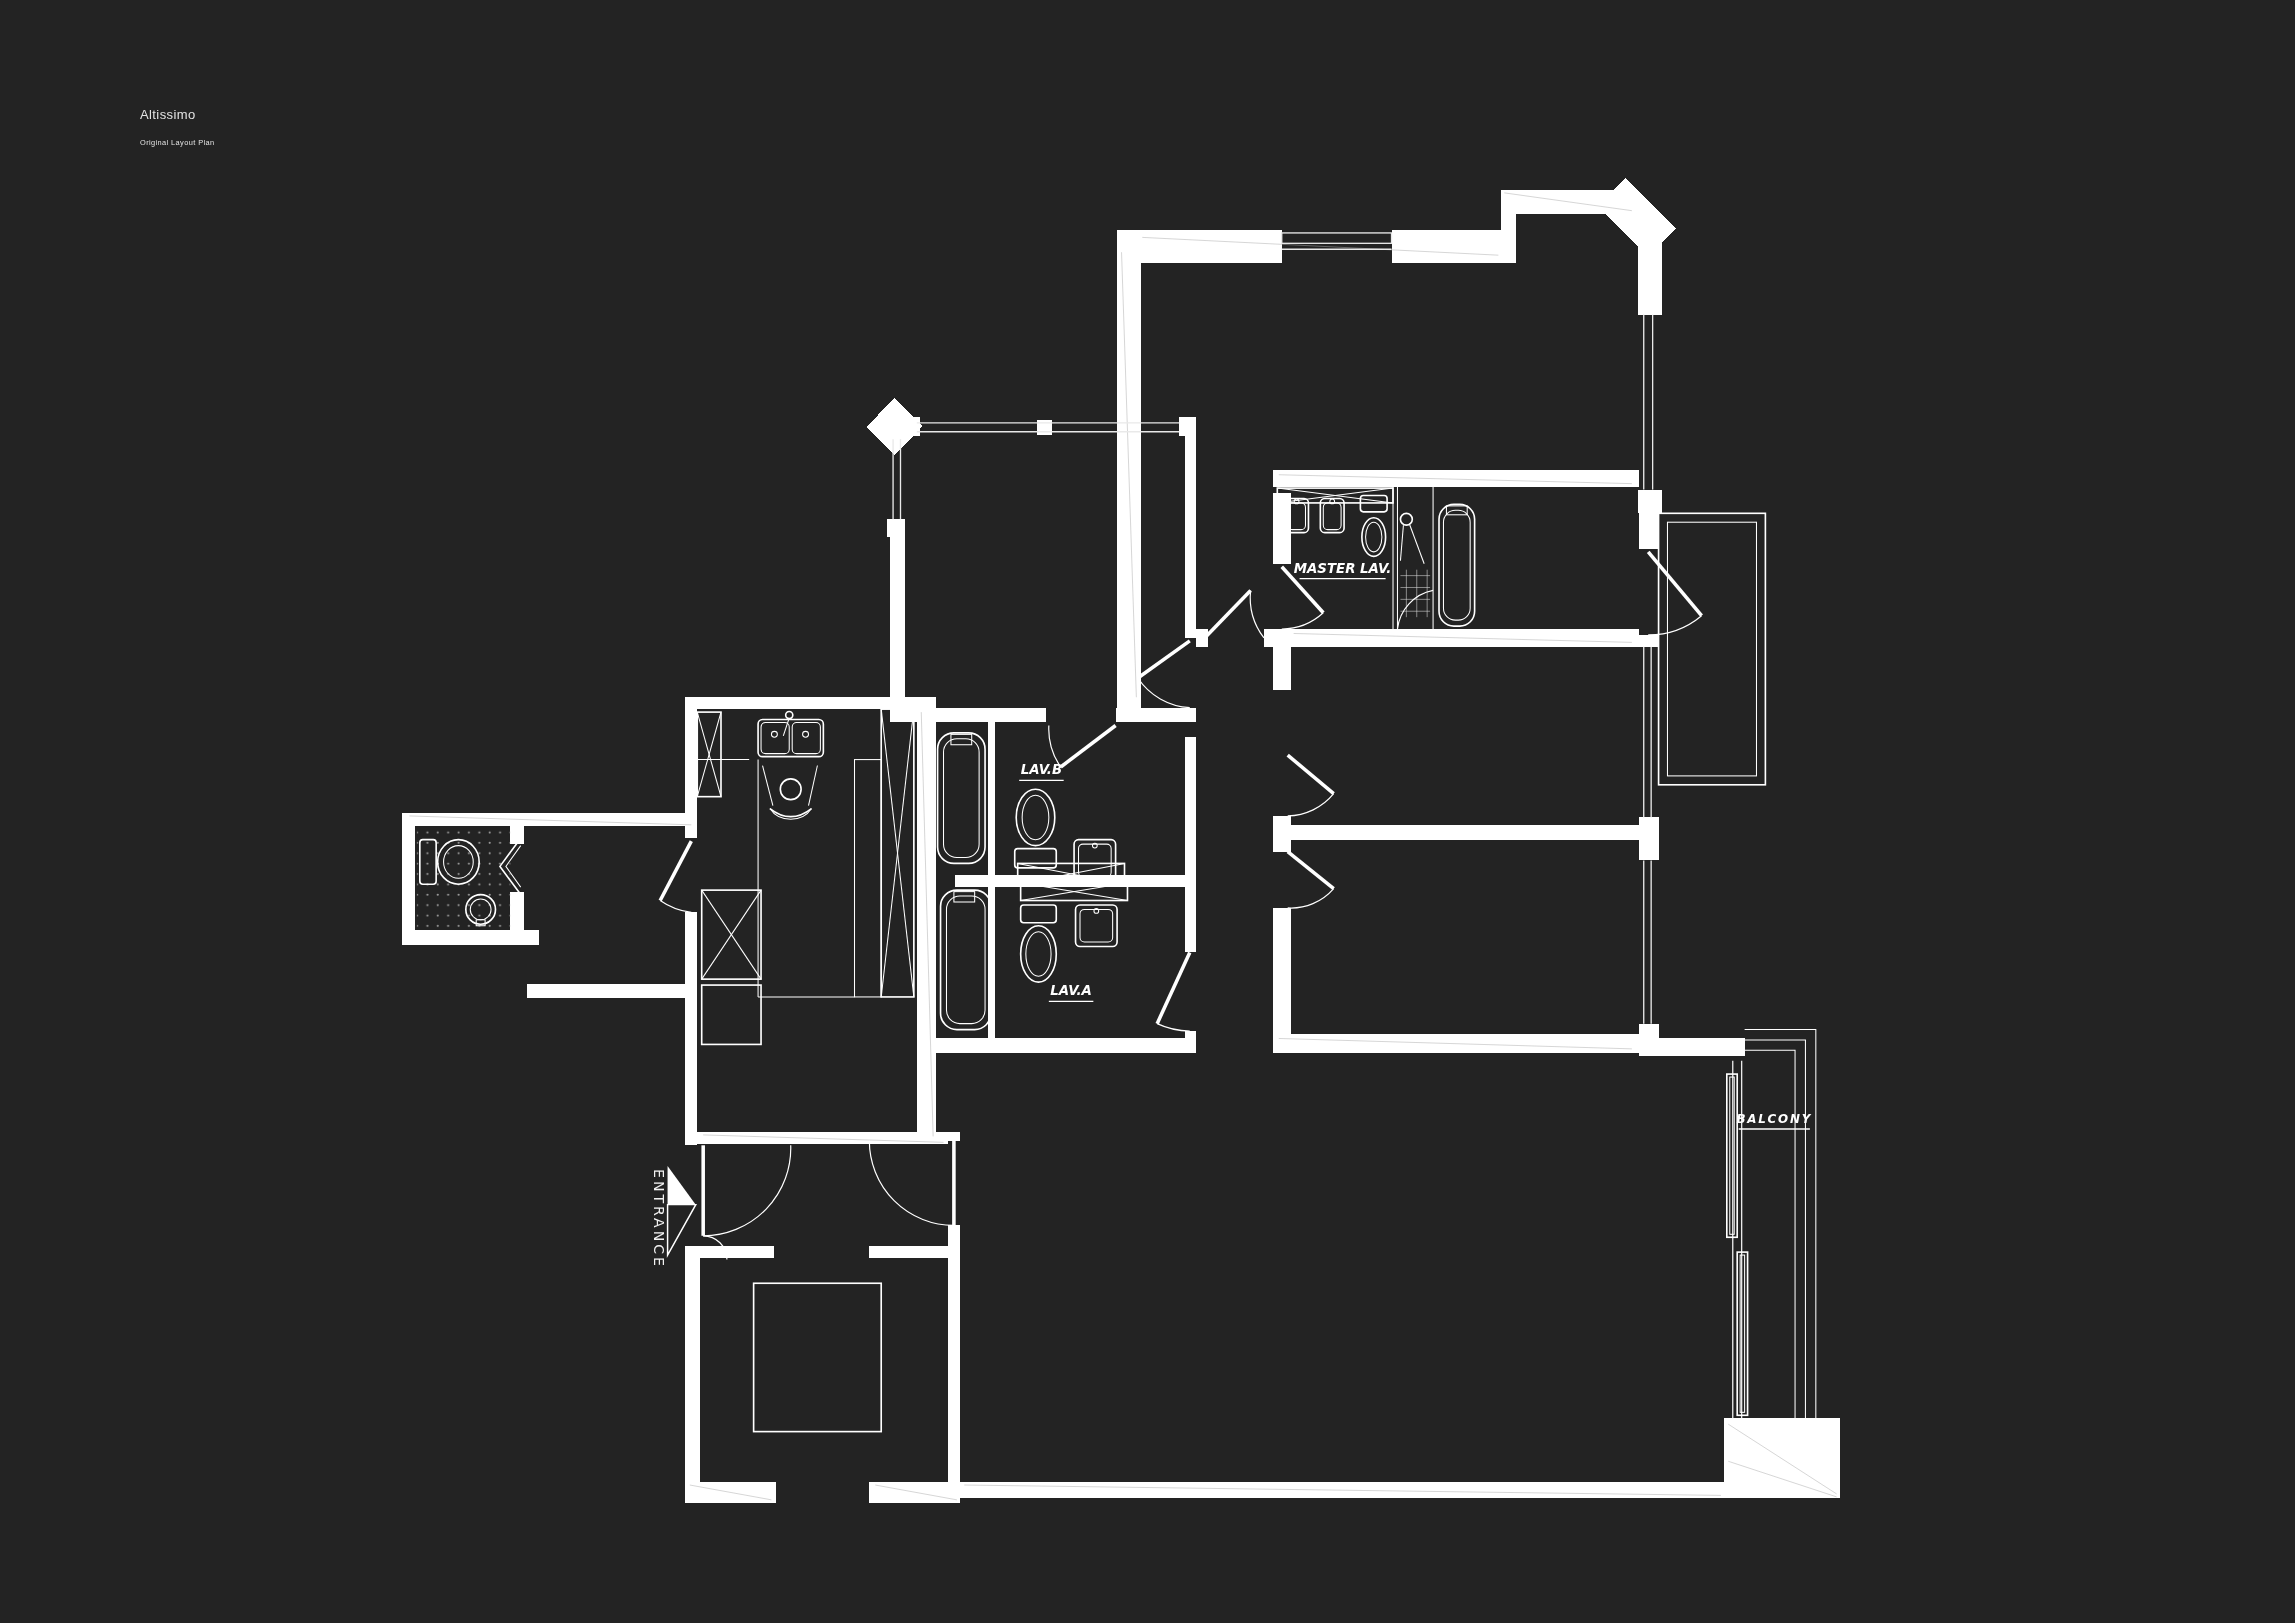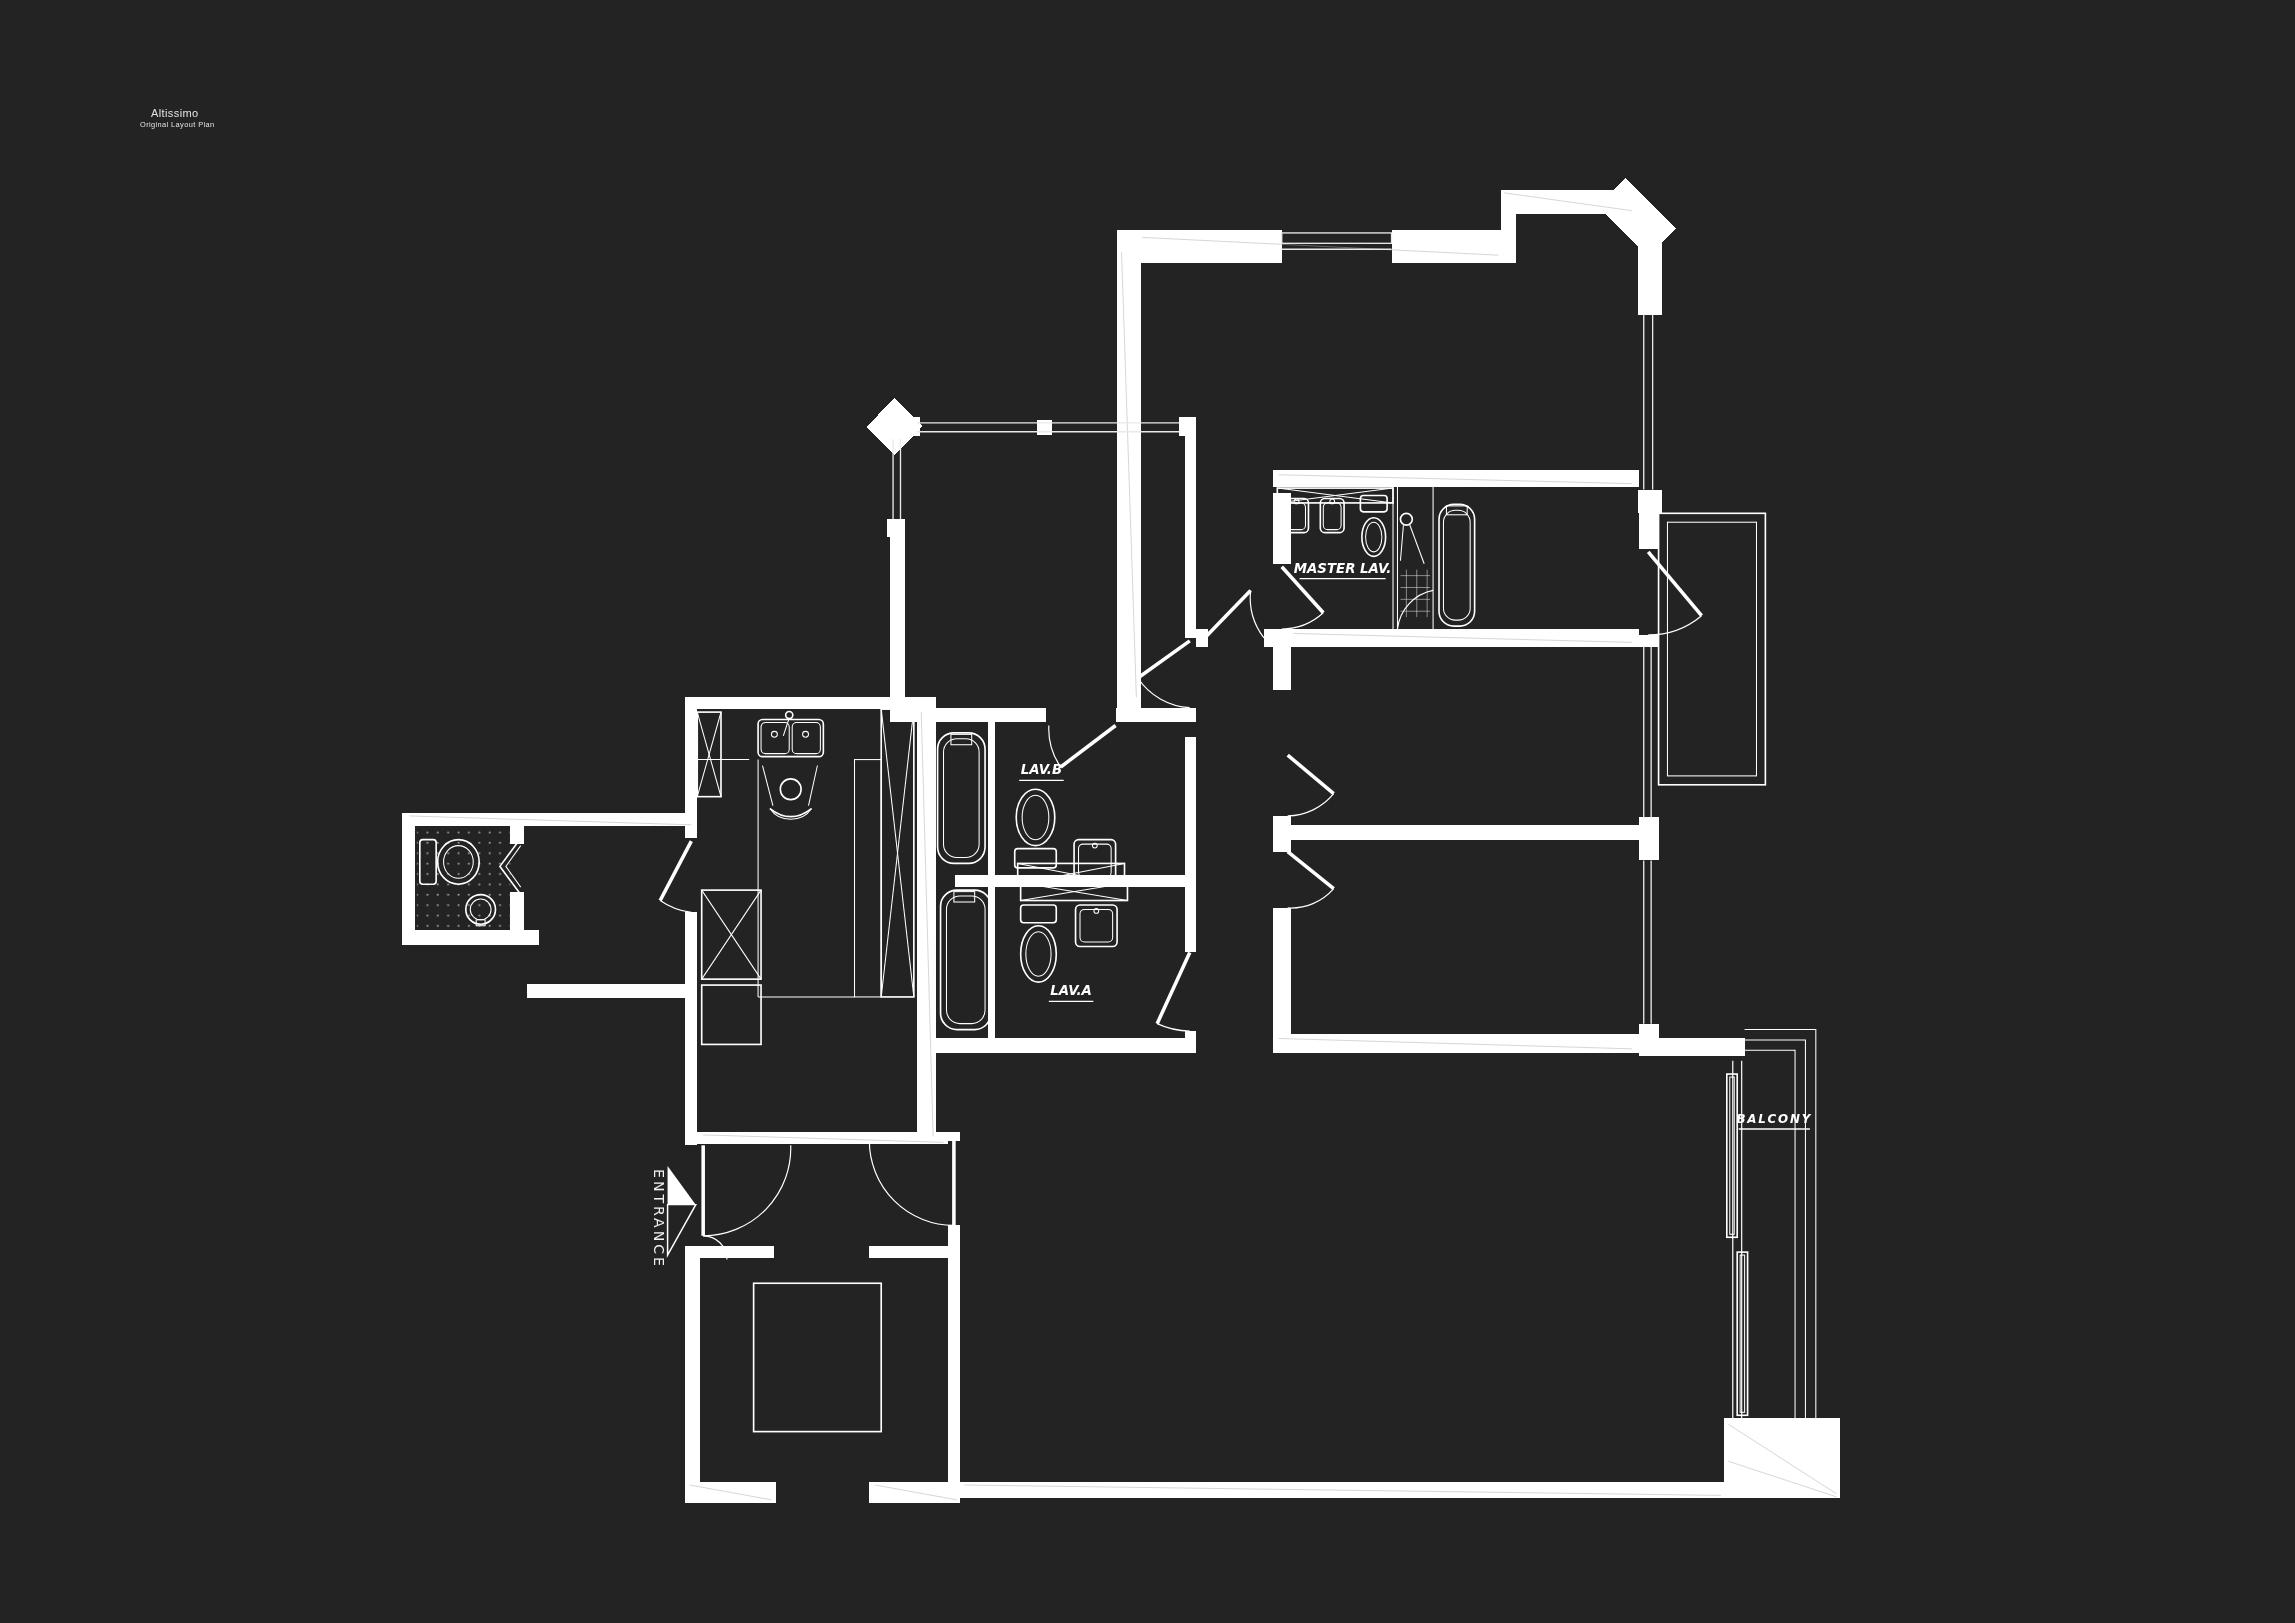--- a/index.html
+++ b/index.html
@@ -1,19 +1,19 @@
 <!DOCTYPE html>
 <html style="font-size:7.4px"><head>
 <meta charset="utf-8">
 <style>
   html,body{margin:0;padding:0;width:100%;height:100%;background:#232323;overflow:hidden;}
   #stage{position:fixed;inset:0;background:#232323;font-family:"Liberation Sans",sans-serif;}
   #titleblock{position:absolute;left:6.1%;top:6.6%;color:#e3e3e3;z-index:2;}
-  #titleblock .t1{font-size:11px;font-weight:300;letter-spacing:0.4px;margin-left:11px;}
-  #titleblock .t2{font-size:7.4px;font-weight:300;letter-spacing:0.4px;margin-top:1px;}
+  #titleblock .t1{font-size:13px;font-weight:300;letter-spacing:0.4px;}
+  #titleblock .t2{font-size:7.4px;font-weight:300;letter-spacing:0.4px;margin-top:16px;}
   svg{position:absolute;inset:0;width:100%;height:100%;display:block;}
   .w{fill:#ffffff;}
   .seam{stroke:#ababab;stroke-width:.6;opacity:.55;fill:none;}
   .win{stroke:#e9e9e9;stroke-width:.9;fill:none;}
   .fx{stroke:#ffffff;stroke-width:1.1;fill:none;}
   .fx2{stroke:#ffffff;stroke-width:.7;fill:none;}
   .leaf{stroke:#ffffff;stroke-width:2.4;fill:none;}
   .arc{stroke:#ffffff;stroke-width:.8;fill:none;}
   .grid{stroke:#d9d9d9;stroke-width:.45;opacity:.85;}
   .lbl{fill:#ffffff;font-family:"DejaVu Sans",sans-serif;font-weight:bold;font-style:italic;}

